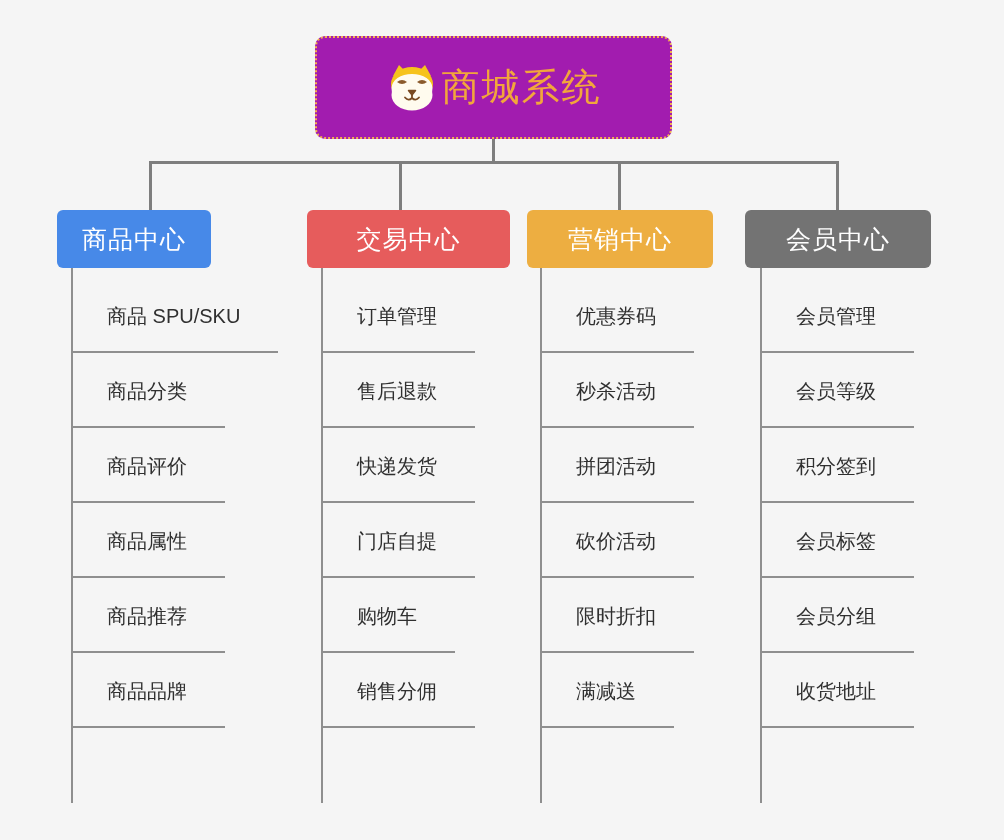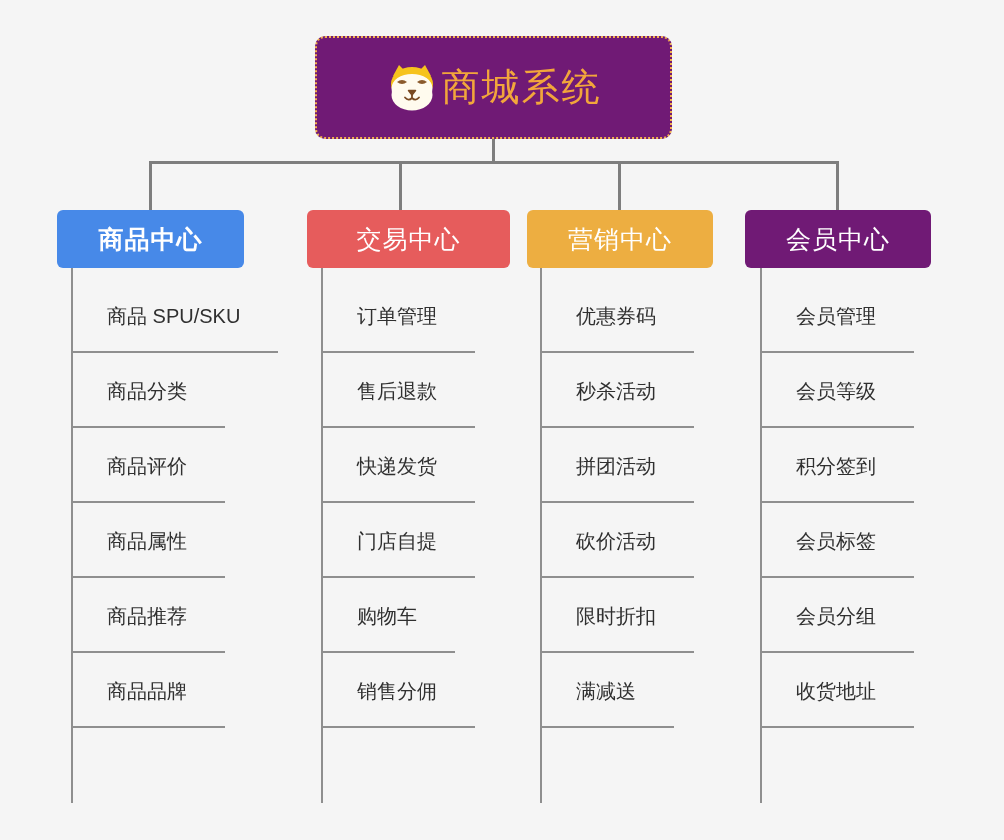--- a/index.html
+++ b/index.html
@@ -12,21 +12,21 @@
     width:1004px;
     height:840px;
     background:#f5f5f5;
     overflow:hidden;
   }
   
   .root-node{
     position:absolute;
     left:315px; top:36px;
     width:357px; height:103px;
-    background:#701a75;
+    background:#a21caf;
     border:2px dotted #f3b14e;
     border-radius:10px;
     box-sizing:border-box;
     display:flex;
     align-items:center;
     justify-content:center;
     gap:4px;
   }
   .root-title{
     font-size:38px;
@@ -48,21 +48,21 @@
   .branch-box{
     position:absolute;
     top:210px;
     height:58px;
     border-radius:6px;
     display:flex;
     align-items:center;
     justify-content:center;
     cursor:default;
   }
-  .branch-box-1{left:57px;width:187px;font-weight:bold;}
+  .branch-box-1{left:57px;width:154px;}
   .branch-box-2{left:307px;width:203px;}
   .branch-box-3{left:527px;width:186px;}
   .branch-box-4{left:745px;width:186px;}
   .branch-label{
     color:#ffffff;
     font-size:25px;
     letter-spacing:1px;
     white-space:nowrap;
   }
   
@@ -132,21 +132,21 @@
 
   <div class="branch-box branch-box-1" style="background: rgb(71, 137, 232);">
     <span class="branch-label">商品中心</span>
   </div>
   <div class="branch-box branch-box-2" style="background: rgb(230, 92, 92);">
     <span class="branch-label">交易中心</span>
   </div>
   <div class="branch-box branch-box-3" style="background: rgb(237, 174, 65);">
     <span class="branch-label">营销中心</span>
   </div>
-  <div class="branch-box branch-box-4" style="background: #701a75;">
+  <div class="branch-box branch-box-4" style="background: #737373;">
     <span class="branch-label">会员中心</span>
   </div>
 
   <div class="child-col child-col-1">
     <div class="child-item first">
         <span>商品 SPU/SKU</span>
       </div>
     <div class="child-item">
         <span>商品分类</span>
       </div>

